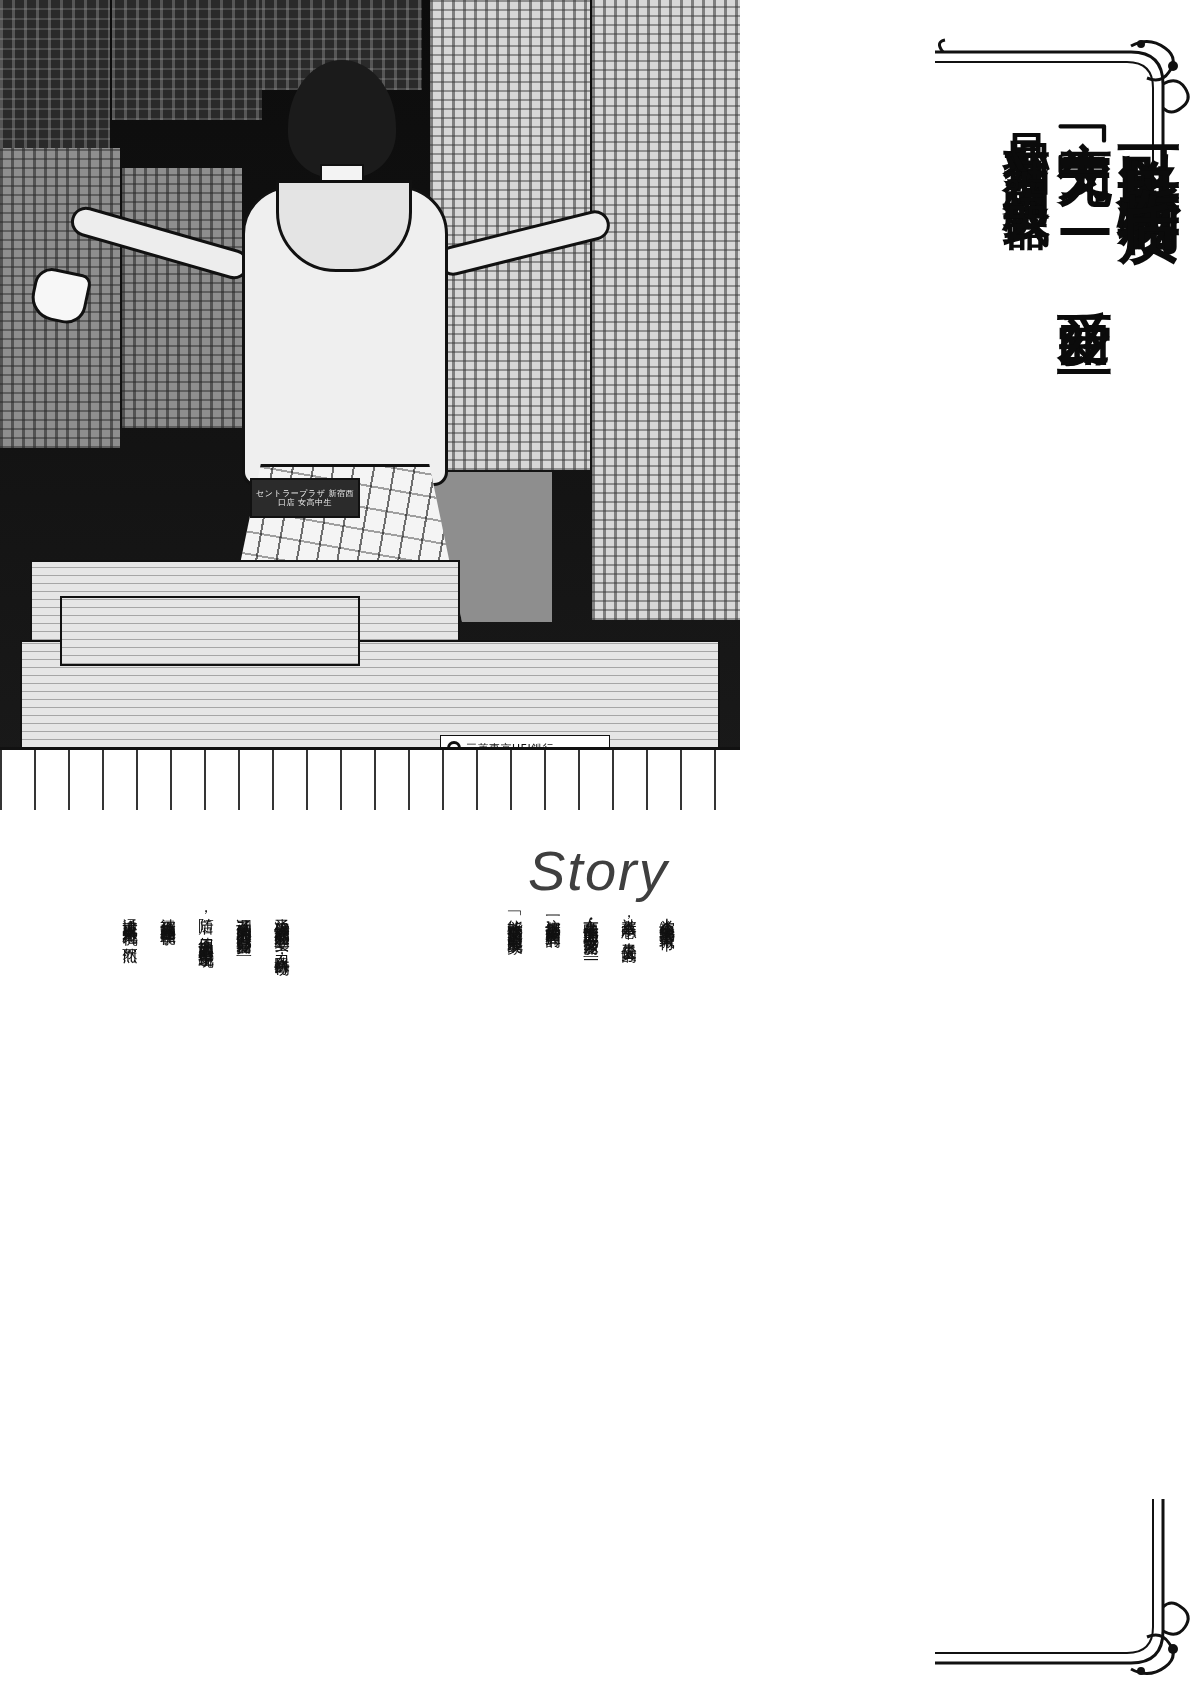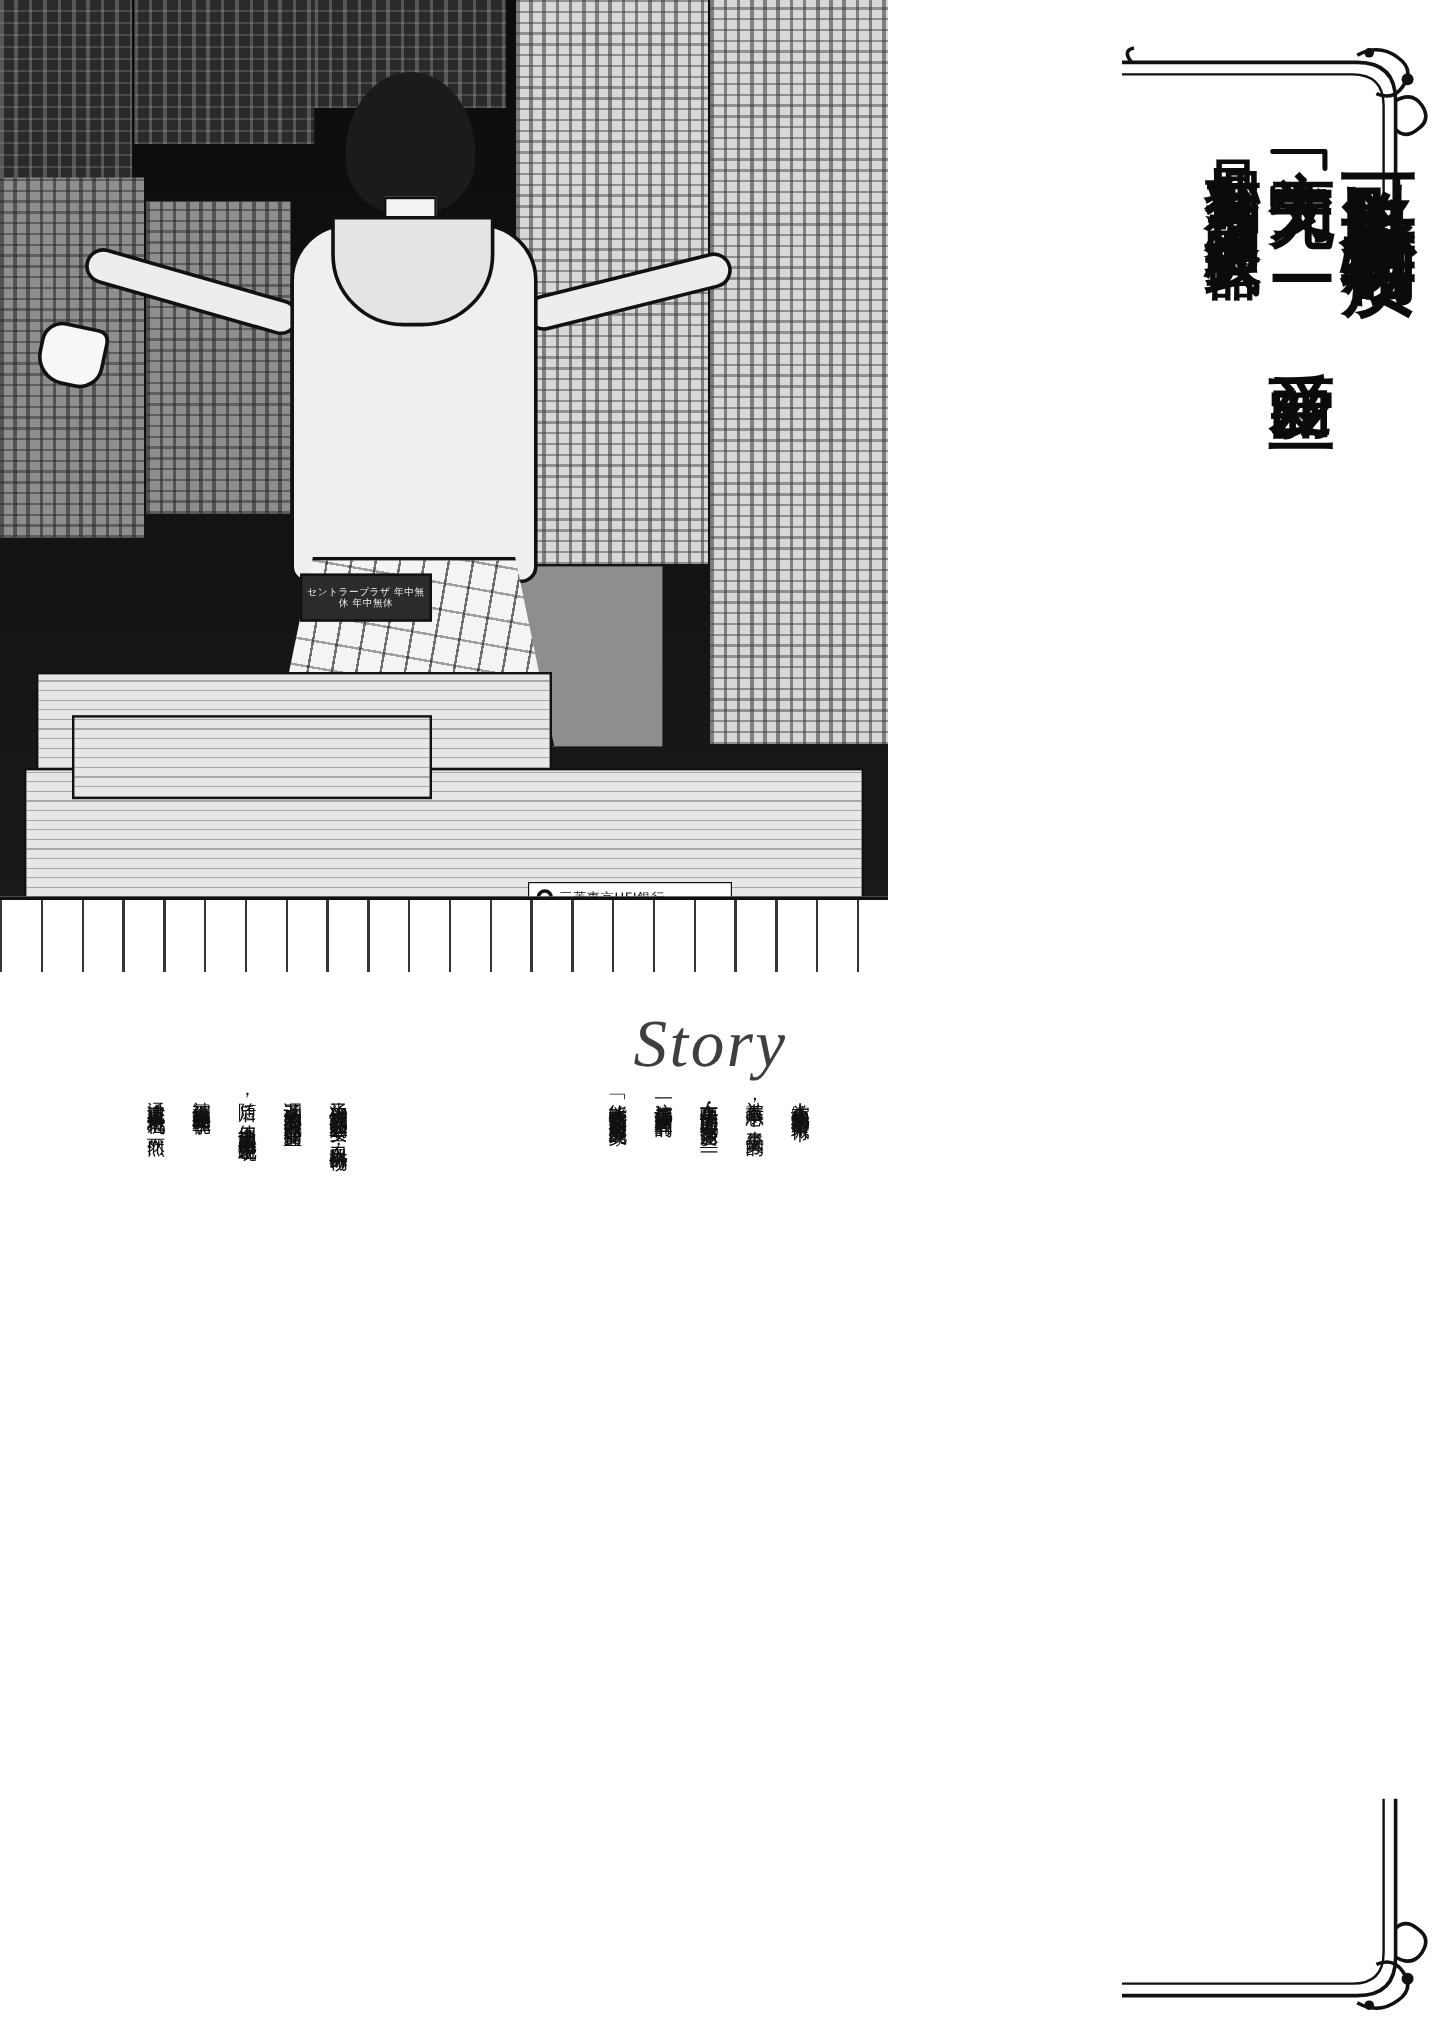--- a/index.html
+++ b/index.html
@@ -194,21 +194,21 @@
   .hl-2 { font-size: 55px; }
   .hl-3 { font-size: 47px; }
 
   
   .story-title {
     position: absolute;
     left: 528px;
     top: 838px;
     width: 240px;
     height: 78px;
-    font-family: Liberation Serif, serif;
+    font-family: Liberation Sans, sans-serif;
     font-style: italic;
     font-size: 56px;
     color: #3f3f3f;
     letter-spacing: 2px;
     white-space: nowrap;
   }
 
   
   .story-body {
     position: absolute;
@@ -299,21 +299,21 @@
       <div class="lines"></div>
     </div>
   <div class="street-block" style="left:20px;  top:640px; width:700px; height:110px;">
       <div class="lines"></div>
     </div>
   <div class="street-block" style="left:60px;  top:596px; width:300px; height:70px;">
       <div class="lines"></div>
     </div>
 
   <div class="signboard" style="left:250px; top:478px; width:110px; height:40px;">セントラープラザ
-年中無休 年中無休</div>
+新宿西口店 女高中生</div>
 
   <div class="bank-sign">
     <span class="mark"></span>
     <span>三菱東京UFJ銀行</span>
   </div>
 
   <div class="ground-strip">
     <div class="poles"></div>
   </div>
 </div>

